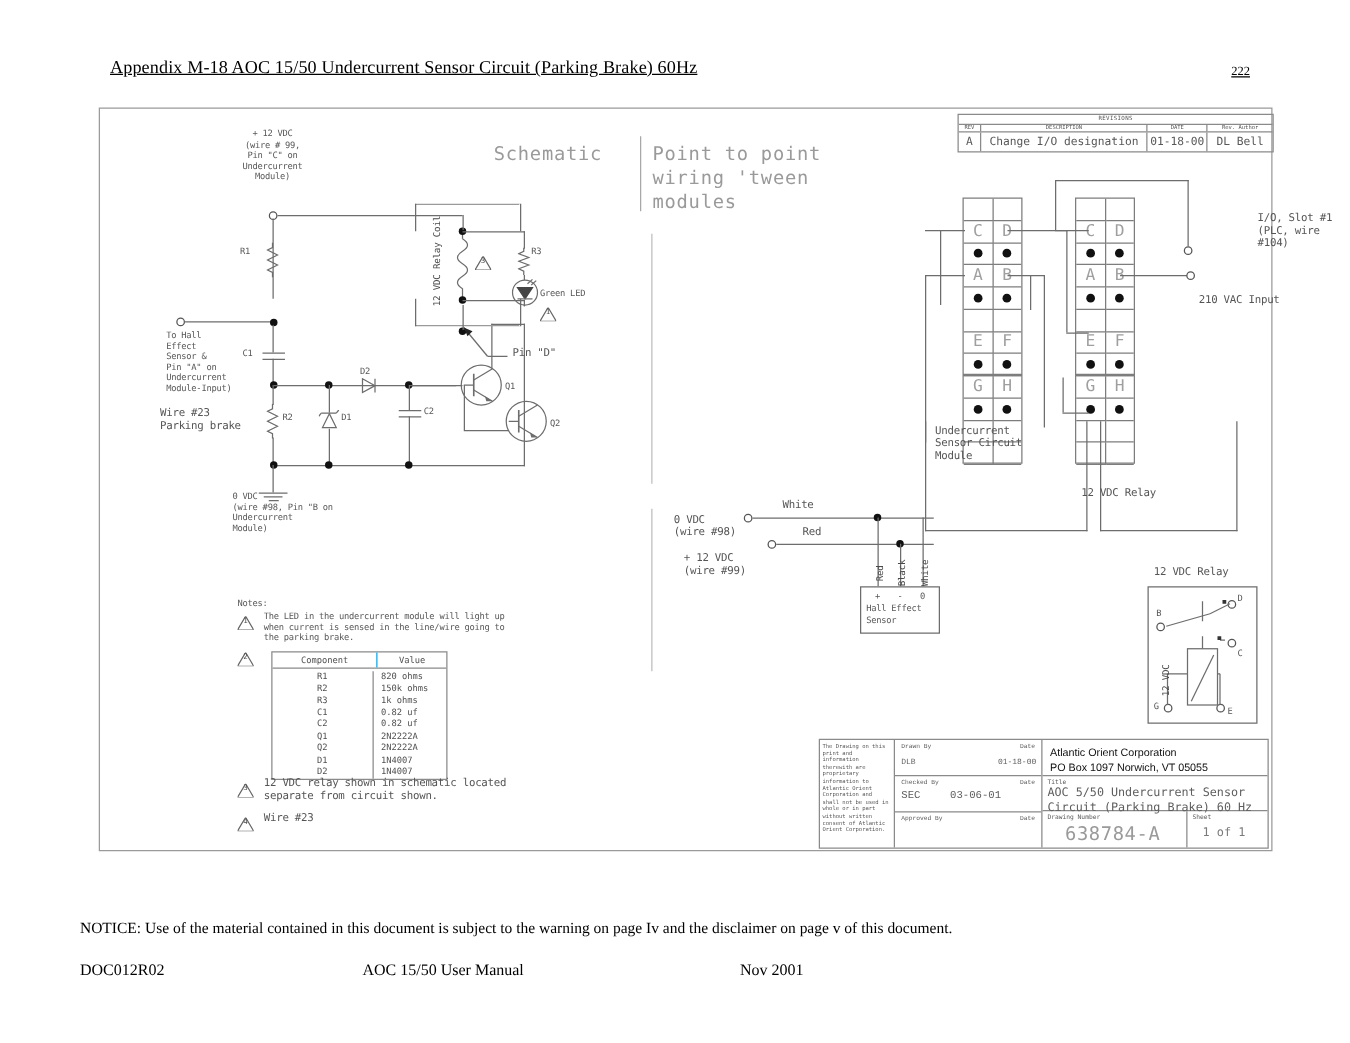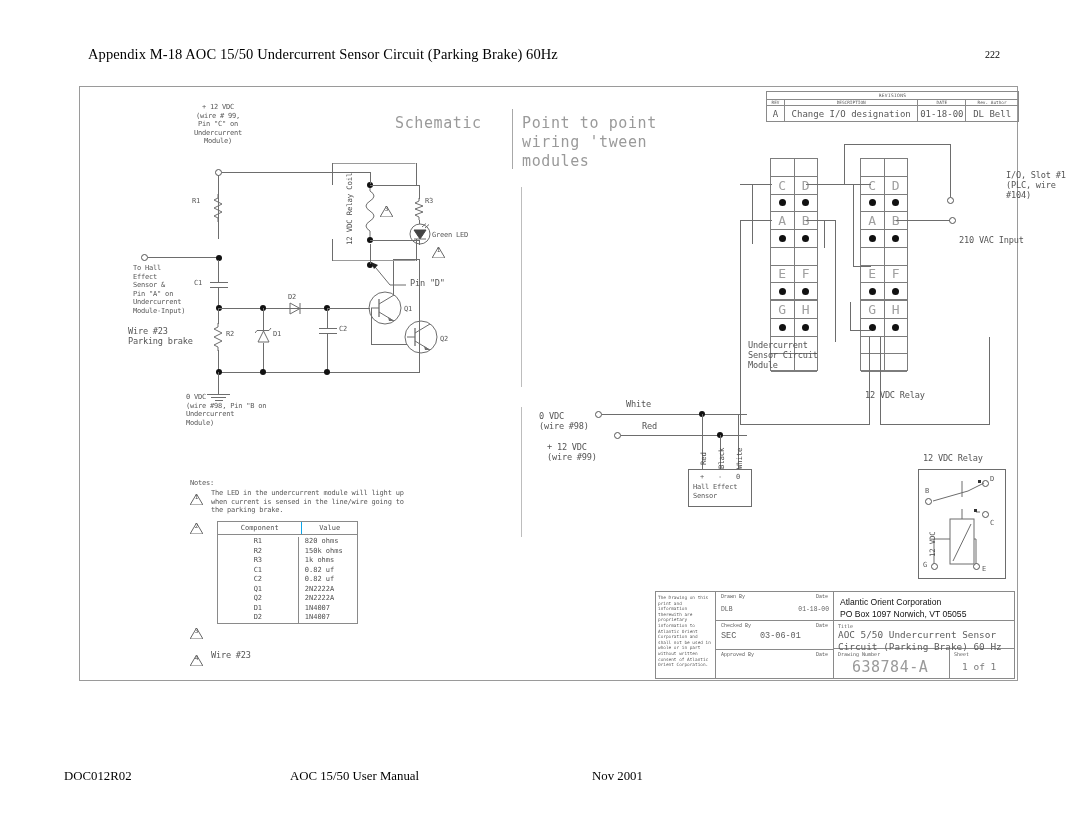--- a/index.html
+++ b/index.html
@@ -5,21 +5,21 @@
   html,body{margin:0;padding:0;}
   body{
     width:1080px;height:834px;background:#ffffff;
     font-family:"Liberation Serif", serif;
     color:#000;overflow:hidden;position:relative;
   }
   .page{position:relative;width:1080px;height:834px;}
 
   
   .doc-header{position:absolute;left:88px;top:46px;width:912px;
-    display:flex;justify-content:space-between;align-items:center;}
+    display:flex;justify-content:space-between;align-items:flex-end;text-decoration:underline;}
   .doc-header .htitle{font-size:14.5px;letter-spacing:.1px;}
   .doc-header .hpage{font-size:10px;}
 
   
   .frame{position:absolute;left:79px;top:86px;width:939px;height:595px;
     border:1px solid #9a9a9a;box-sizing:border-box;background:#fff;}
   .inner{position:absolute;inset:0;}
 
   
   .cad{position:absolute;font-family:"DejaVu Sans Mono", monospace;
@@ -352,20 +352,22 @@
           </div>
         </div>
       </div>
 
       <div class="tri" style="left:110px;top:538px;">
         <svg width="13" height="11">
             <polygon points="6.5,0 13,11 0,11" fill="none" stroke="#666" stroke-width="1"></polygon>
           </svg>
         <span>3</span>
       </div>
+      <div class="cad med" style="left:131px;top:535px;">12 VDC relay shown in schematic located
+separate from circuit shown.</div>
 
       <div class="tri" style="left:110px;top:565px;">
         <svg width="13" height="11">
             <polygon points="6.5,0 13,11 0,11" fill="none" stroke="#666" stroke-width="1"></polygon>
           </svg>
         <span>4</span>
       </div>
       <div class="cad med" style="left:131px;top:563px;">Wire #23</div>
 
       <div class="strip" style="left:690px;top:71px;width:48px;height:142px;--rh:17.75px;">
@@ -662,19 +664,22 @@
               <div class="ttl-lab">Sheet</div>
               <div class="shtv">1 of 1</div>
             </div>
           </div>
         </div>
       </div>
 
     </div>
   </div>
 
+  <div class="notice">
+    <span class="kw">NOTICE:</span><span>Use of the material contained in this document is subject to the warning on page Iv and the disclaimer on page v of this document.</span>
+  </div>
   <div class="ftr">
     <span class="a">DOC012R02</span>
     <span class="b">AOC 15/50 User Manual</span>
     <span class="c">Nov 2001</span>
   </div>
 
 </div>
 
 </body></html>

